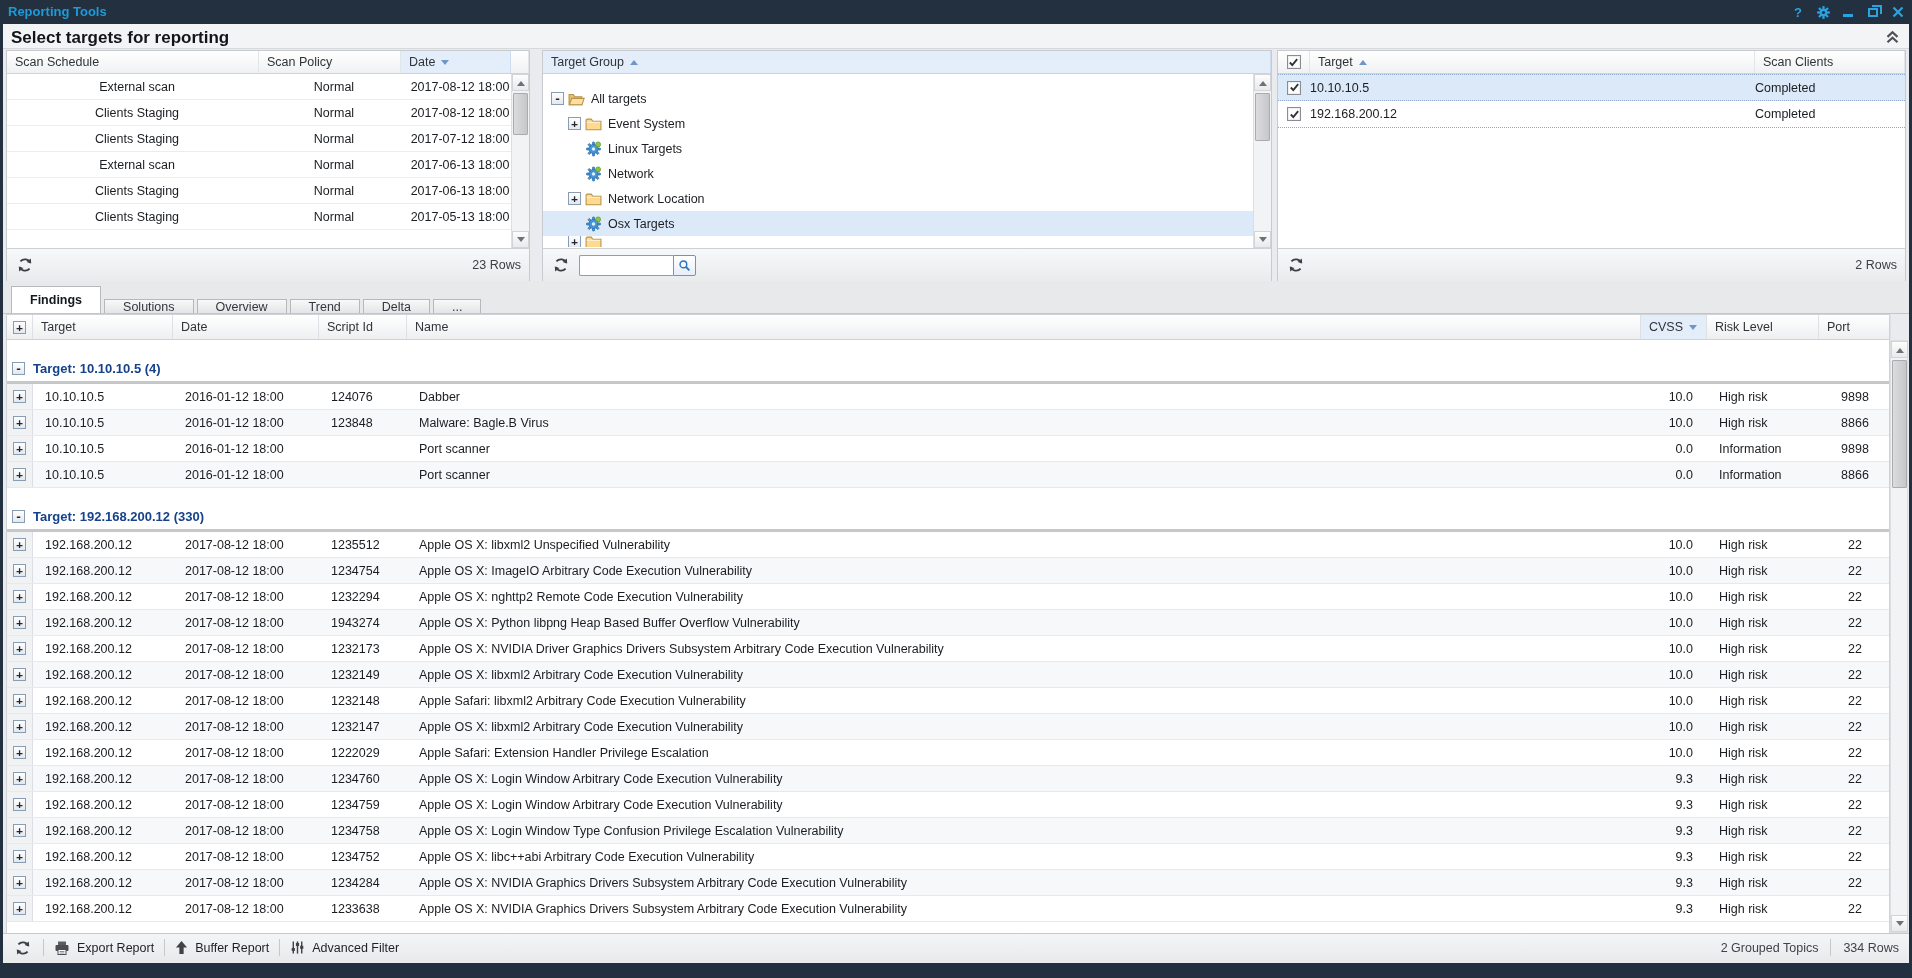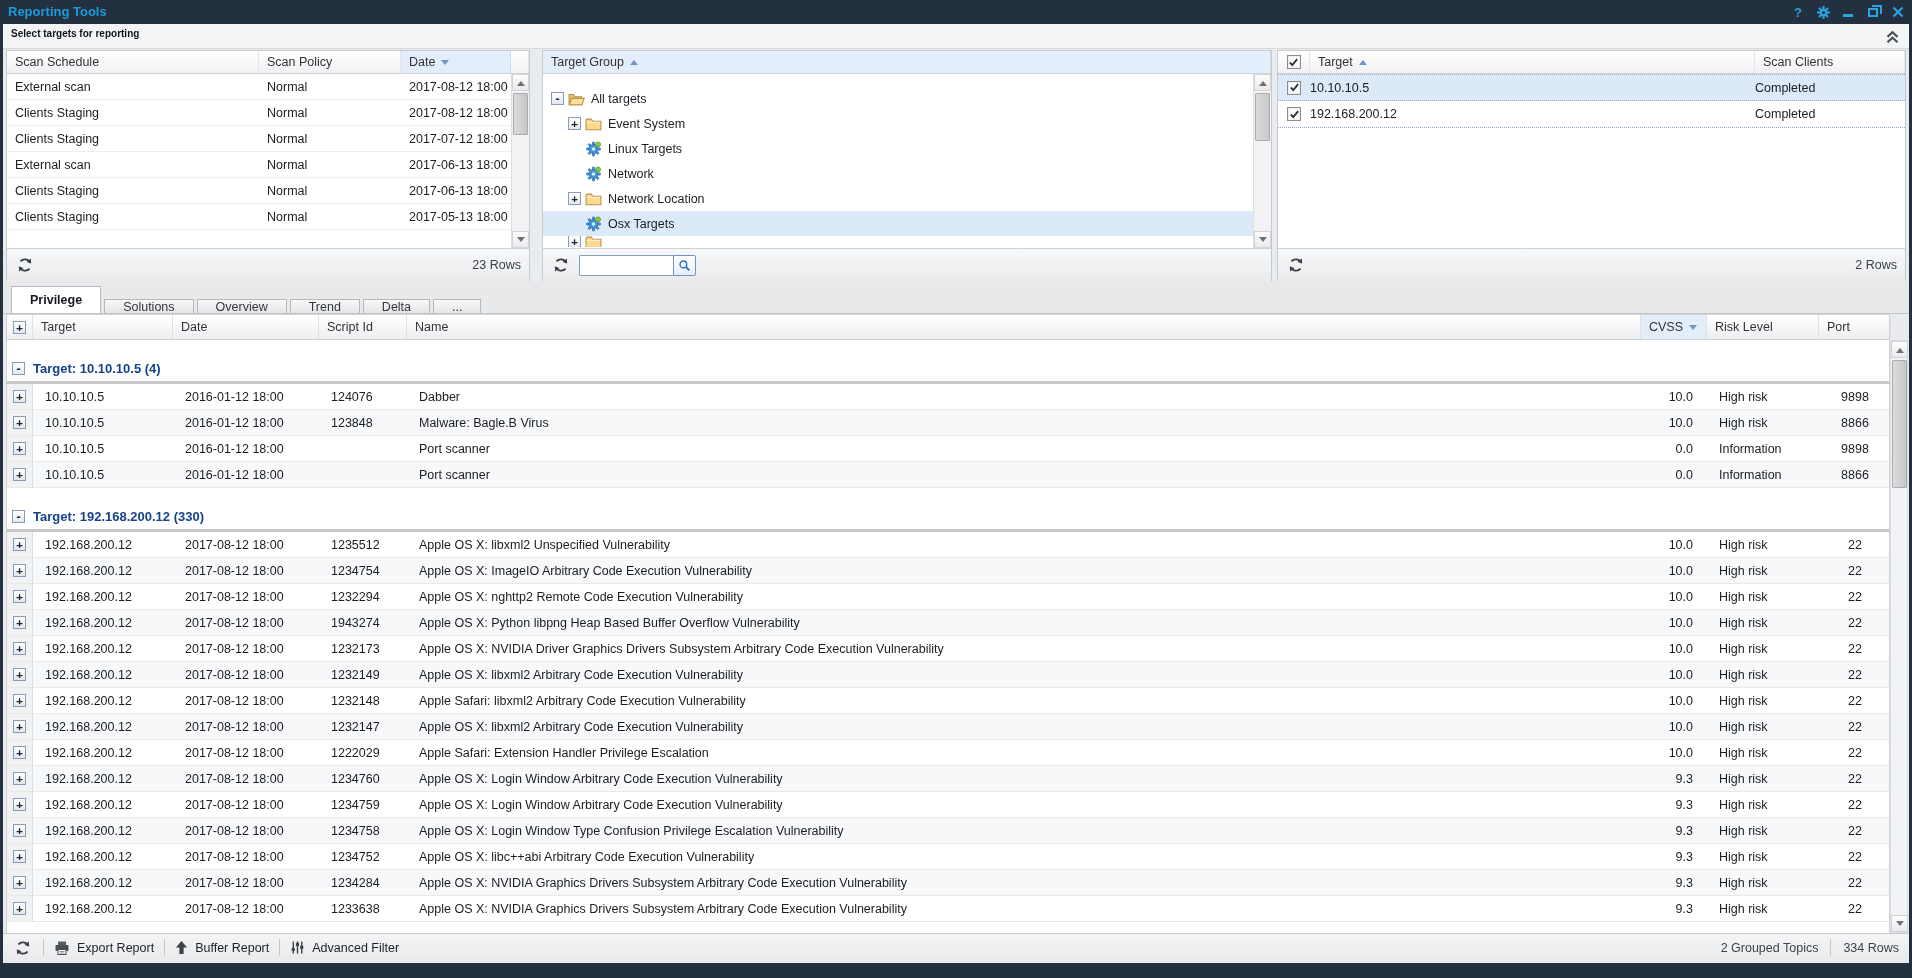--- a/index.html
+++ b/index.html
@@ -14,39 +14,39 @@
   .win-controls { position:absolute; right:6px; top:0; height:24px; display:flex; align-items:center; gap:9px; }
   .wc { width:16px; height:16px; display:flex; align-items:center; justify-content:center; color:#2ba3de; font-weight:bold; font-size:13px; cursor:default; }
   .wc-min i { display:block; width:10px; height:3px; background:#2ba3de; margin-top:6px; }
   .wc-restore i { display:block; position:relative; width:10px; height:9px; border:2px solid #2ba3de; background:transparent; }
   .wc-restore i:before { content:""; position:absolute; left:2px; top:-5px; width:8px; height:7px; border:2px solid #2ba3de; border-bottom:none; border-left:none; }
 
   
   .client { position:absolute; left:3px; top:24px; width:1906px; height:939px; background:#e9ebee; }
 
   .selectbar { position:absolute; left:0; top:0; width:1906px; height:25px; background:#f3f4f5; border-bottom:1px solid #d6d8da; }
-  .selectbar .sb-title { position:absolute; left:8px; top:4px; font-size:10px; font-weight:bold; color:#121519; }
+  .selectbar .sb-title { position:absolute; left:8px; top:4px; font-size:17px; font-weight:bold; color:#121519; }
   .collapse-btn { position:absolute; right:8px; top:5px; width:16px; height:16px; }
 
   
   .panel { position:absolute; top:26px; height:231px; background:#fff; border:1px solid #c7cbd1; }
   .p-header { height:23px; border-bottom:1px solid #cfd3d8; background:linear-gradient(#ffffff,#f0f1f3); display:grid; align-items:center; }
   .hcell { height:100%; display:flex; align-items:center; padding-left:8px; gap:6px; border-right:1px solid #e2e5e9; color:#303439; overflow:hidden; white-space:nowrap; }
   .hcell.sorted { background:#e4eefb; border-right:1px solid #cddcef; }
   .arr-down { width:0; height:0; border:4px solid transparent; border-top:5px solid #6f96c8; margin-top:4px; }
   .arr-up   { width:0; height:0; border:4px solid transparent; border-bottom:5px solid #6f96c8; margin-bottom:4px; }
   .p-body { position:relative; height:174px; overflow:hidden; background:#fff; }
   .p-footer { height:33px; border-top:1px solid #cdd0d4; background:linear-gradient(#f7f8f9,#eaebed); display:flex; align-items:center; padding:0 8px; }
   .rows-label { margin-left:auto; color:#3c4046; font-size:12.5px; white-space:nowrap; }
   .icon-btn { width:20px; height:20px; display:flex; align-items:center; justify-content:center; cursor:default; }
 
   
   .g-sched { grid-template-columns:252px 142px 110px 18px; display:grid; }
   .t-row { height:26px; display:grid; align-items:center; border-bottom:1px solid #ededee; background:#fff; }
-  .t-row .cell { padding-left:8px; overflow:hidden; white-space:nowrap; }
+  .t-row .cell { padding-left:8px; overflow:hidden; white-space:nowrap;text-align:center; }
 
   
   .sb { position:absolute; top:0; right:0; width:18px; background:#f2f3f4; border-left:1px solid #dcdee1; }
   .sb-btn { position:absolute; left:0; width:17px; height:17px; display:flex; align-items:center; justify-content:center; background:linear-gradient(#fdfdfd,#e9eaec); border:1px solid #d2d4d7; }
   .tri-up { width:0; height:0; border:4px solid transparent; border-bottom:5px solid #6e7176; margin-top:-3px; }
   .tri-down { width:0; height:0; border:4px solid transparent; border-top:5px solid #6e7176; margin-bottom:-3px; }
   .sb-thumb { position:absolute; left:1px; width:15px; background:linear-gradient(90deg,#dcdcdd,#c6c7c9); border:1px solid #a9abaf; border-radius:1px; }
 
   
   .tree-row { height:25px; display:flex; align-items:center; white-space:nowrap; }
@@ -387,21 +387,21 @@
               <polygon points="13.8,1.6 14.2,6.6 9.6,5.1" fill="#3c3f43"></polygon>
               <polygon points="2.2,14.4 1.8,9.4 6.4,10.9" fill="#3c3f43"></polygon>
             </svg>
           </span>
         <span class="rows-label">2 Rows</span>
       </div>
     </div>
 
     <div class="tabstrip">
       <div class="tabs" id="tabs">
-          <div class="tab active">Privilege</div>
+          <div class="tab active">Findings</div>
           <div class="tab">Solutions</div>
           <div class="tab">Overview</div>
           <div class="tab">Trend</div>
           <div class="tab">Delta</div>
           <div class="tab">...</div>
         </div>
     </div>
 
     <div class="find-header g-find" id="find-header">
         <div class="hcell" style="justify-content: center; padding-left: 0px;">

